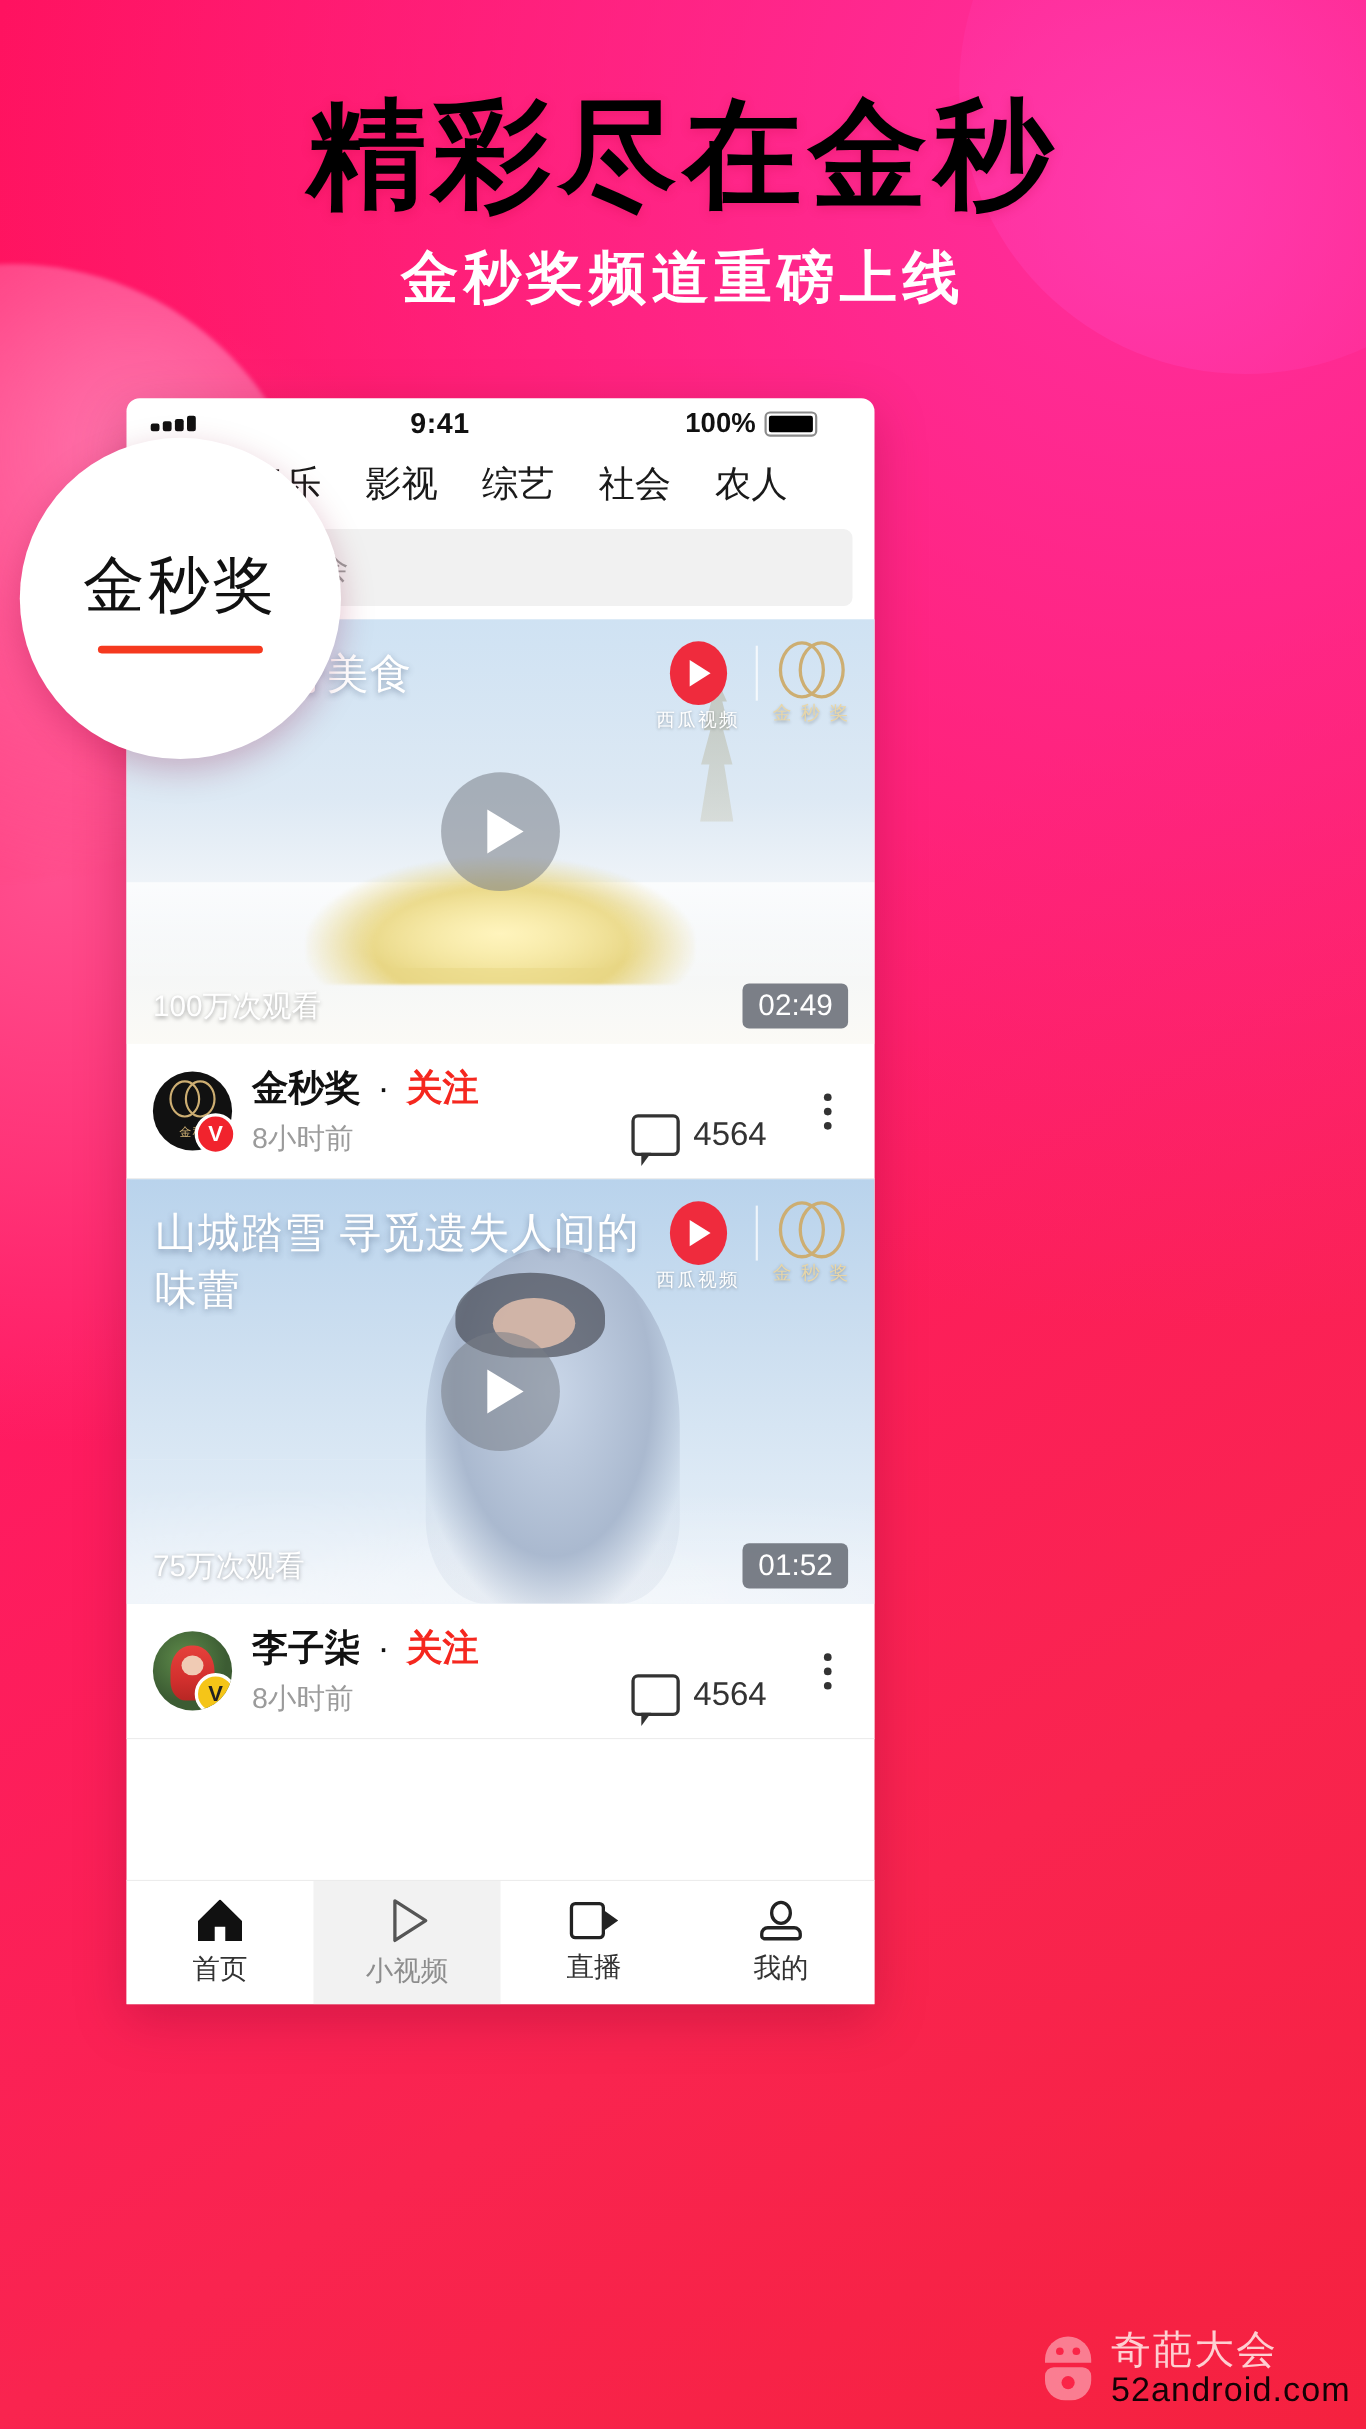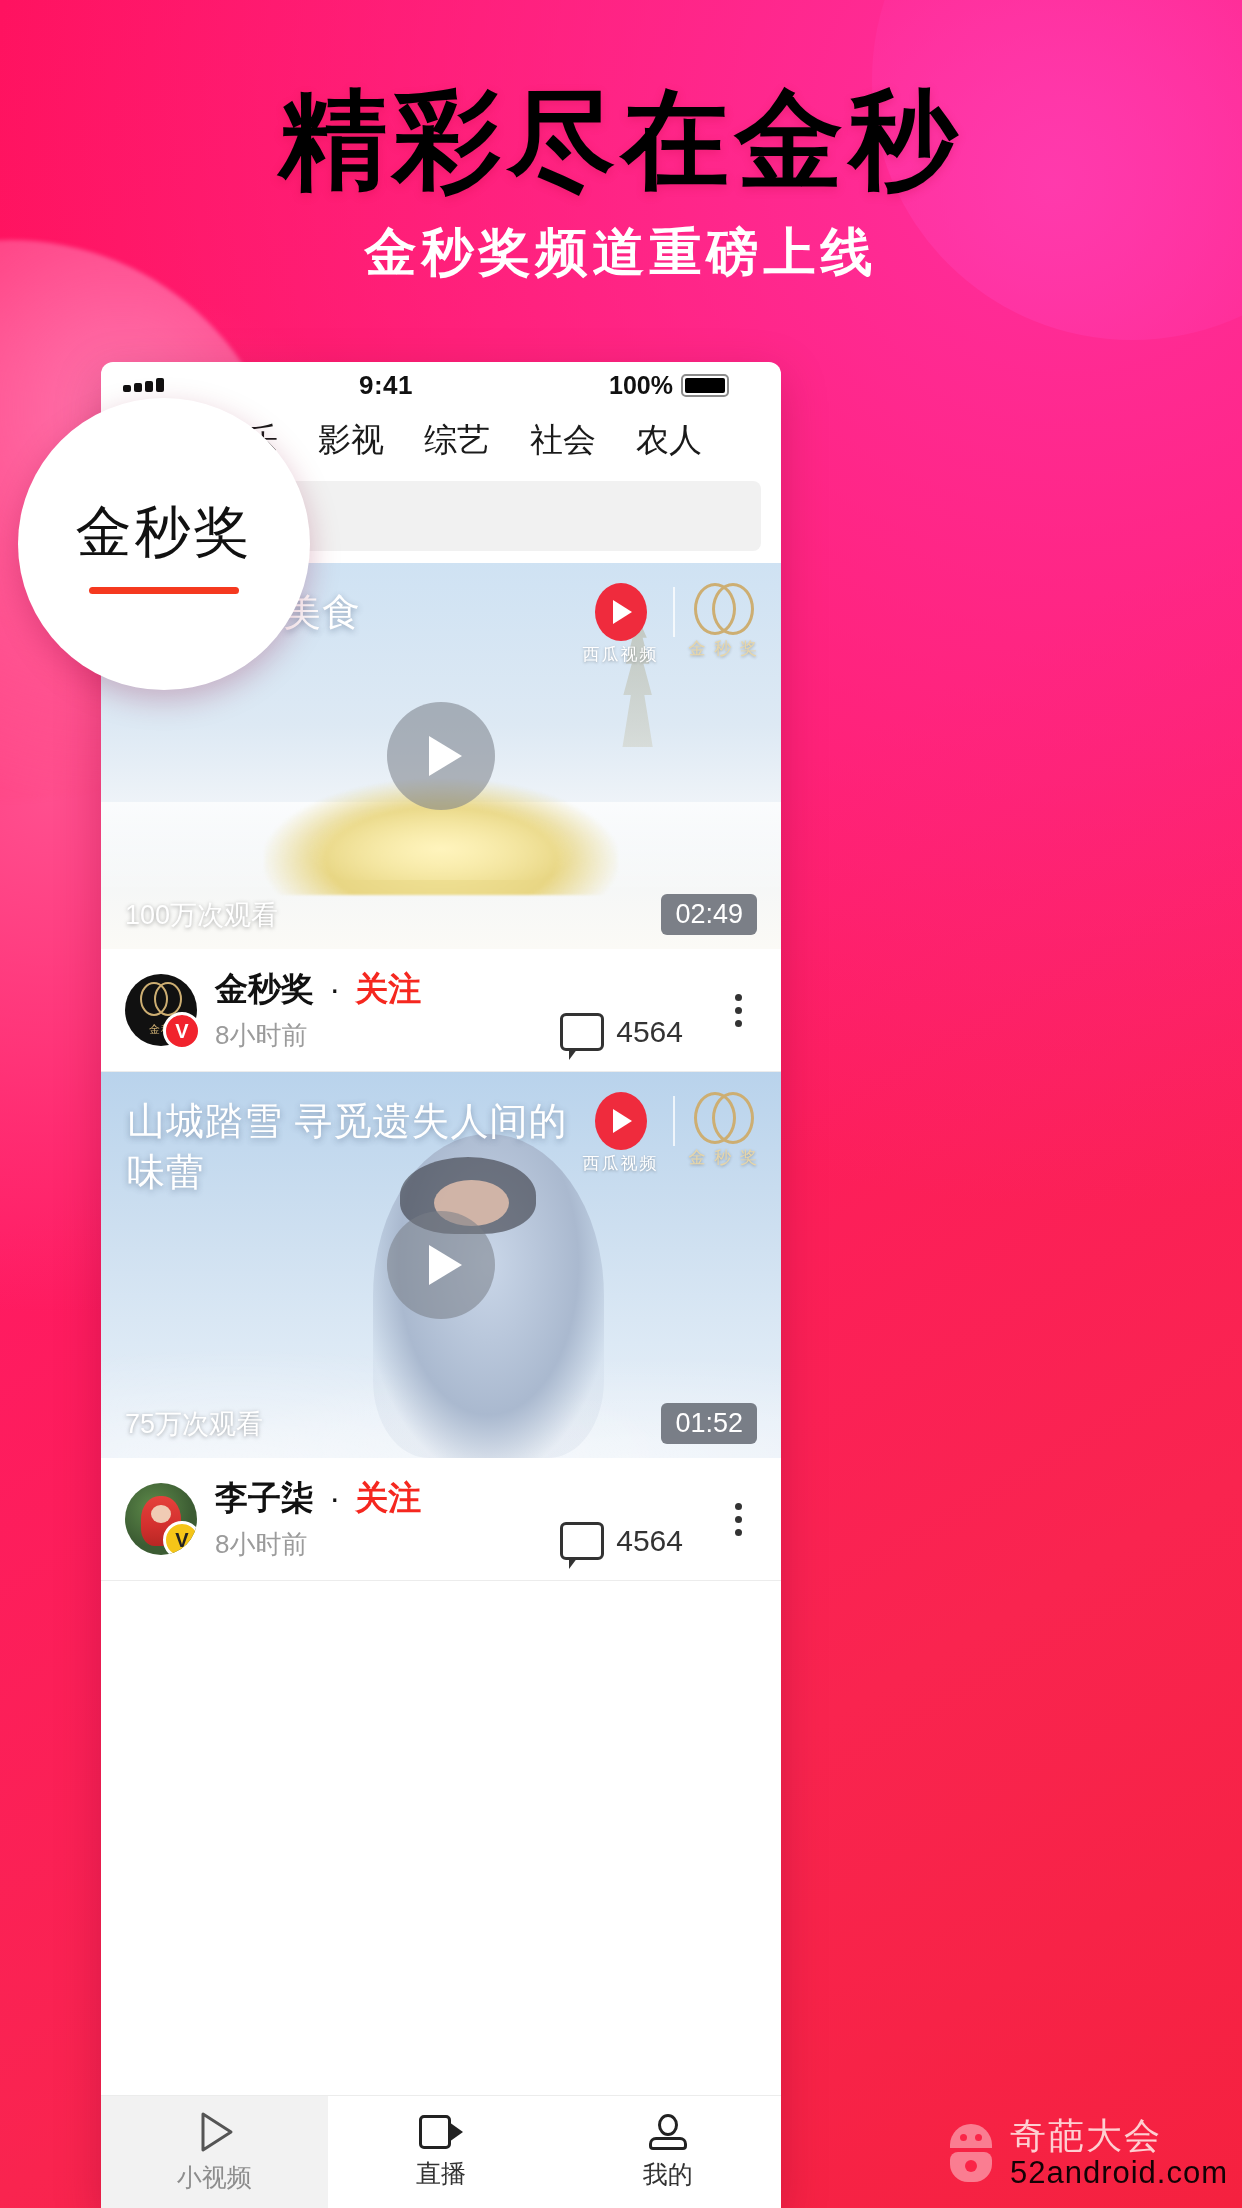--- a/index.html
+++ b/index.html
@@ -24,21 +24,21 @@
     background:radial-gradient(circle at 35% 70%, rgba(255,60,175,.85), rgba(255,60,175,0) 70%);}
 
   
   #promo-title{position:absolute;top:76px;left:0;right:0;text-align:center;
     color:#000000;font-size:108px;font-weight:bold;letter-spacing:6px;line-height:1.18;
     text-shadow:0 3px 10px rgba(180,0,50,.22);}
   #promo-sub{position:absolute;top:218px;left:0;right:0;text-align:center;
     color:#fff;font-size:52px;font-weight:700;letter-spacing:5px;}
 
   
-  #phone{position:absolute;left:101px;top:362px;width:680px;height:1846px;
+  #phone{position:absolute;left:115px;top:362px;width:680px;height:1460px;
     background:#fff;border-radius:12px 12px 0 0;overflow:hidden;
     box-shadow:0 14px 46px rgba(120,0,40,.28);}
 
   
   #status-bar{height:46px;display:flex;align-items:center;padding:0 22px;
     font-size:25px;font-weight:bold;color:#111;}
   #signal-dots{display:flex;align-items:flex-end;gap:3px;width:70px;}
   #signal-dots i{display:block;width:8px;background:#111;border-radius:2px;}
   #signal-dots i:nth-child(1){height:7px}
   #signal-dots i:nth-child(2){height:9px}
@@ -343,20 +343,24 @@
       </div>
       <div class="kebab">
           <i></i>
           <i></i>
           <i></i>
         </div>
     </div>
   </div>
 
   <div id="bottom-nav">
+    <div class="nav-item">
+      <div class="ico-home"></div>
+      <div class="nav-label">首页</div>
+    </div>
     <div class="nav-item active-bg">
       <div class="ico-play">
         <svg width="40" height="42" viewBox="0 0 40 42">
             <path d="M6 3 L34 21 L6 39 Z" fill="none" stroke="#555" stroke-width="3" stroke-linejoin="round"></path>
           </svg>
       </div>
       <div class="nav-label dim">小视频</div>
     </div>
     <div class="nav-item">
       <div class="ico-live">

